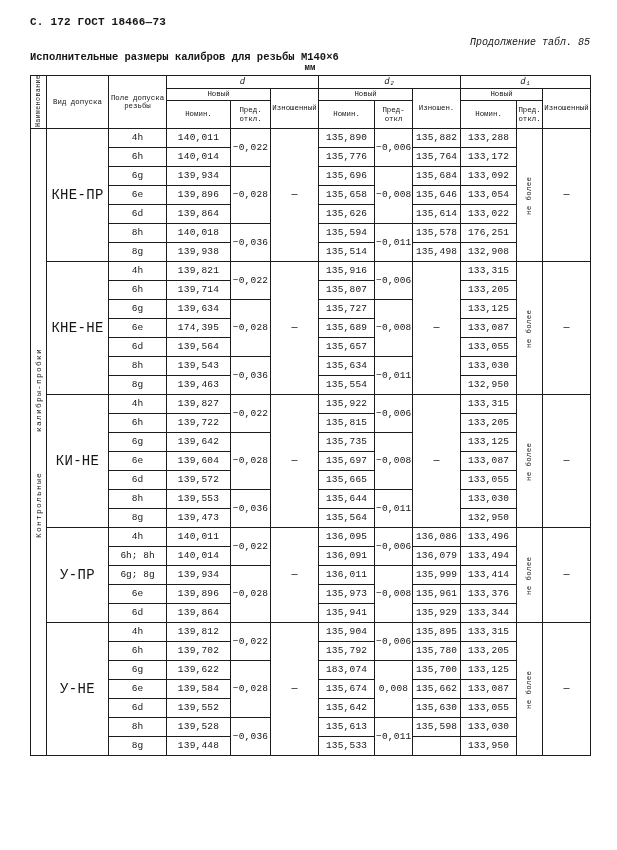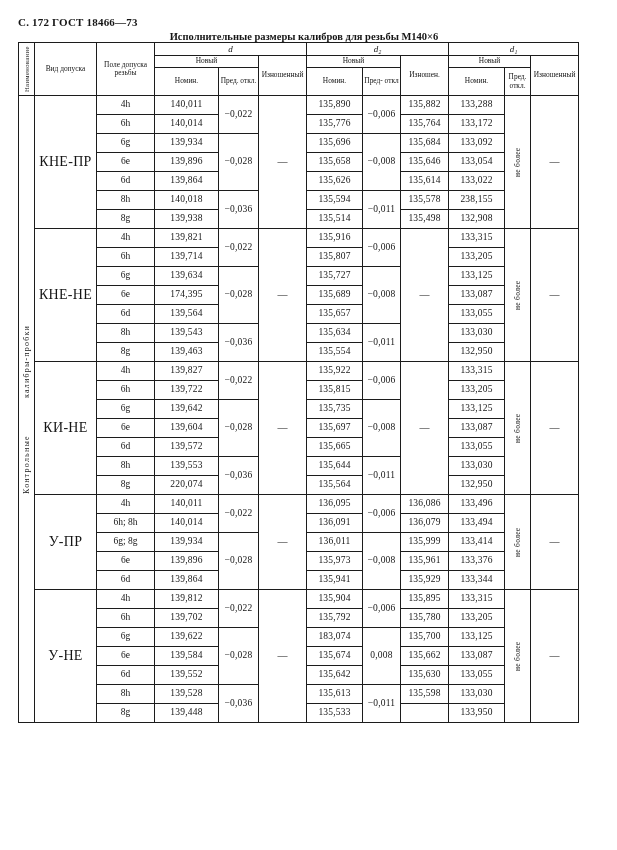--- a/index.html
+++ b/index.html
@@ -3,24 +3,24 @@
 <meta charset="utf-8">
 <style>
   * { margin:0; padding:0; box-sizing:border-box; }
   html,body { width:617px; height:850px; }
   body {
     background:#ffffff;
     font-family:"Liberation Serif", serif;
     color:#151515;
     position:relative;
   }
-  .page { position:absolute; inset:0; padding:16px 27px 0 18px; }
+  .page { position:absolute; inset:0; padding:16px 27px 0 30px;font-family:Liberation Mono, monospace; }
   .top-left  { font-weight:bold; font-size:11px; letter-spacing:0.2px; }
   .top-right { text-align:right; font-style:italic; font-size:10px; margin-top:9px; }
-  .title { text-align:center; font-weight:bold; font-size:10.5px; margin-top:3px; }
+  .title { text-align:left; font-weight:bold; font-size:10.5px; margin-top:3px; }
   .units { text-align:center; font-size:9px; font-weight:bold; margin:0 0 2px 0; }
 
   table { border-collapse:collapse; width:560px; table-layout:fixed; }
   th, td {
     border:1px solid #1c1c1c;
     text-align:center;
     vertical-align:middle;
     padding:0 1px;
     overflow:hidden;
   }
@@ -43,21 +43,23 @@
   }
   th.vert { font-size:6.6px; letter-spacing:0.4px; }
   td.side { font-size:8px; letter-spacing:1.2px; word-spacing:34px; }
   td.nb { font-size:7.5px; letter-spacing:0.3px; }
 </style>
 </head>
 <body>
 
 <div class="page">
   <div class="top-left">С. 172 ГОСТ 18466—73</div>
+  <div class="top-right">Продолжение табл. 85</div>
   <div class="title">Исполнительные размеры калибров для резьбы М140×6</div>
+  <div class="units">мм</div>
 
   <table>
     <colgroup>
       <col style="width:16px">
         <col style="width:62px">
         <col style="width:58px">
       <col style="width:64px">
         <col style="width:40px">
         <col style="width:48px">
       <col style="width:56px">
@@ -138,21 +140,21 @@
           <td class="num">135,614</td>
           <td class="num">133,022</td>
         </tr>
         <tr>
           <td class="tol">8h</td>
           <td class="num">140,018</td>
           <td rowspan="2" class="num">−0,036</td>
           <td class="num">135,594</td>
           <td rowspan="2" class="num">−0,011</td>
           <td class="num">135,578</td>
-          <td class="num">238,155</td>
+          <td class="num">176,251</td>
         </tr>
         <tr>
           <td class="tol">8g</td>
           <td class="num">139,938</td>
           <td class="num">135,514</td>
           <td class="num">135,498</td>
           <td class="num">132,908</td>
         </tr>
         <tr>
           <td rowspan="7" class="vid">КНЕ-НЕ</td>
@@ -249,21 +251,21 @@
         <tr>
           <td class="tol">8h</td>
           <td class="num">139,553</td>
           <td rowspan="2" class="num">−0,036</td>
           <td class="num">135,644</td>
           <td rowspan="2" class="num">−0,011</td>
           <td class="num">133,030</td>
         </tr>
         <tr>
           <td class="tol">8g</td>
-          <td class="num">220,074</td>
+          <td class="num">139,473</td>
           <td class="num">135,564</td>
           <td class="num">132,950</td>
         </tr>
         <tr>
           <td rowspan="5" class="vid">У-ПР</td>
           <td class="tol">4h</td>
           <td class="num">140,011</td>
           <td rowspan="2" class="num">−0,022</td>
           <td rowspan="5" class="dash">—</td>
           <td class="num">136,095</td>

